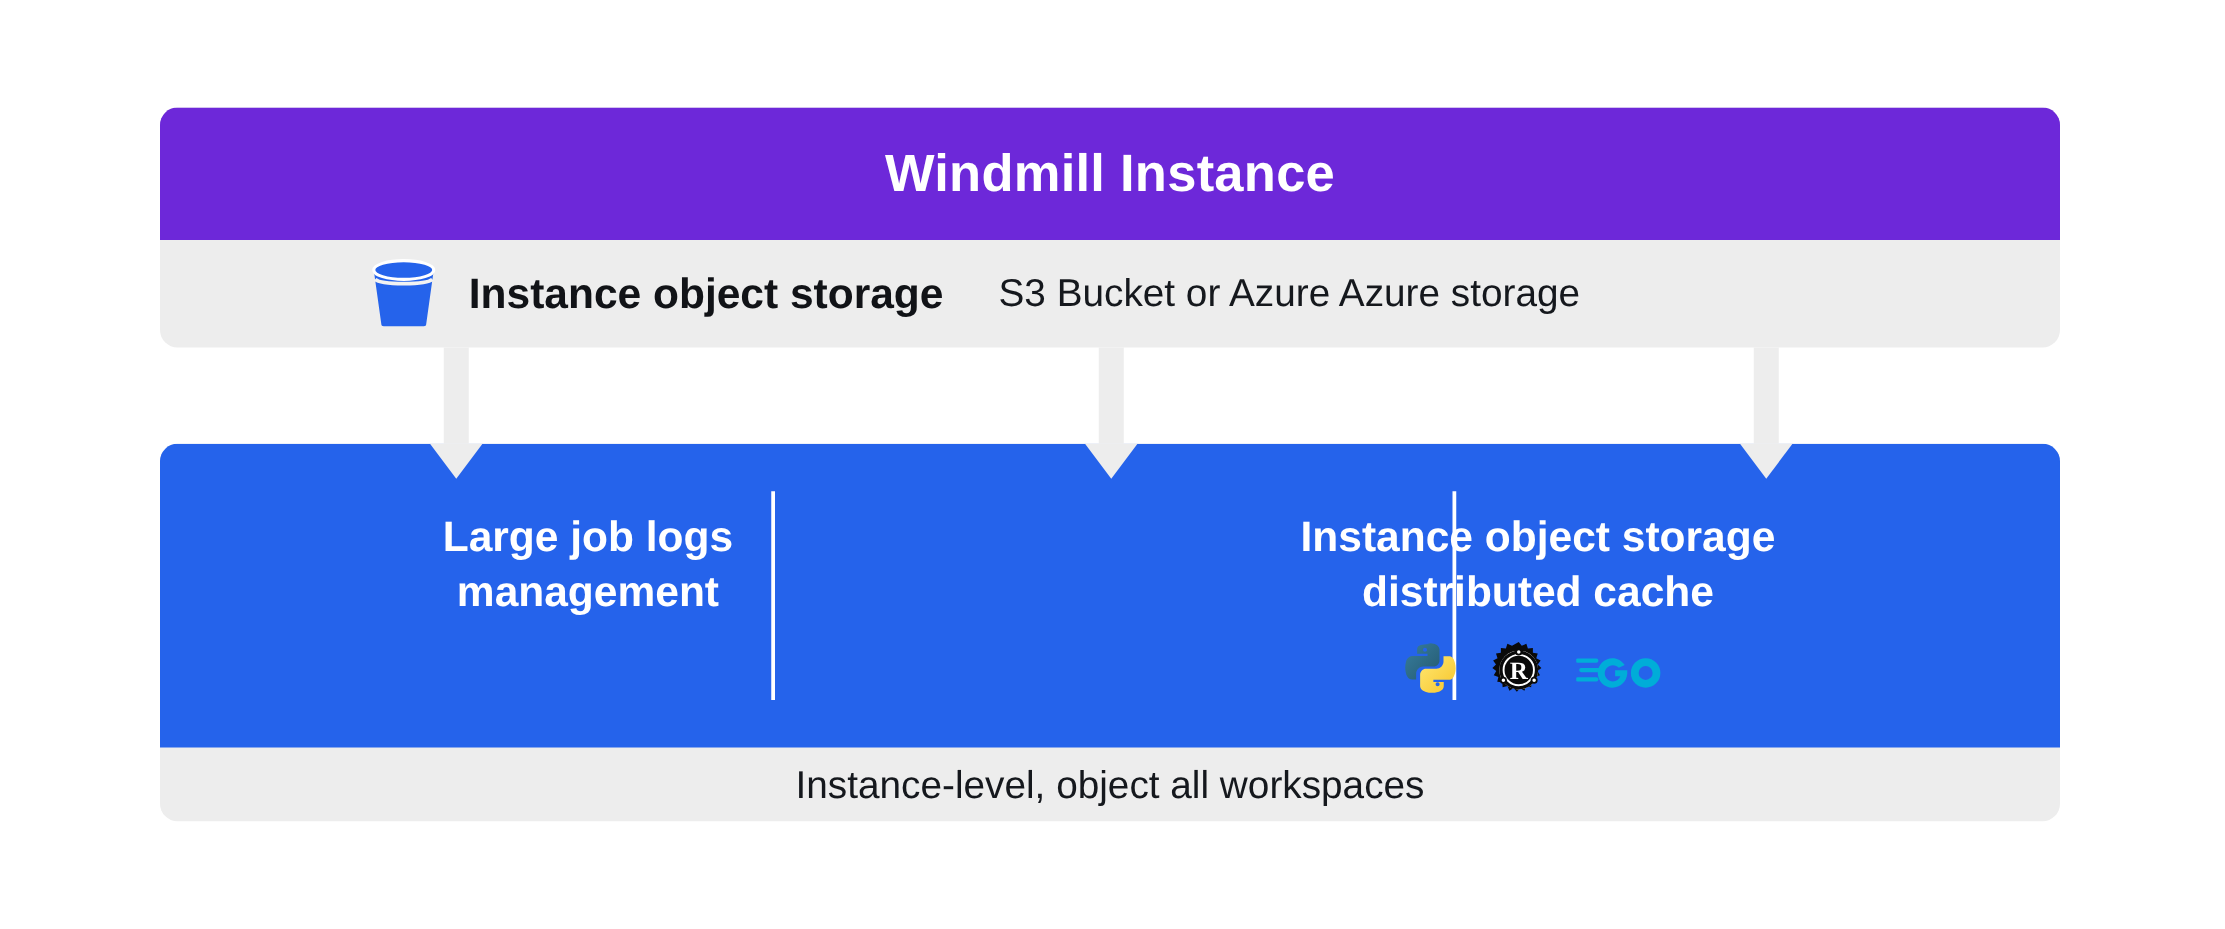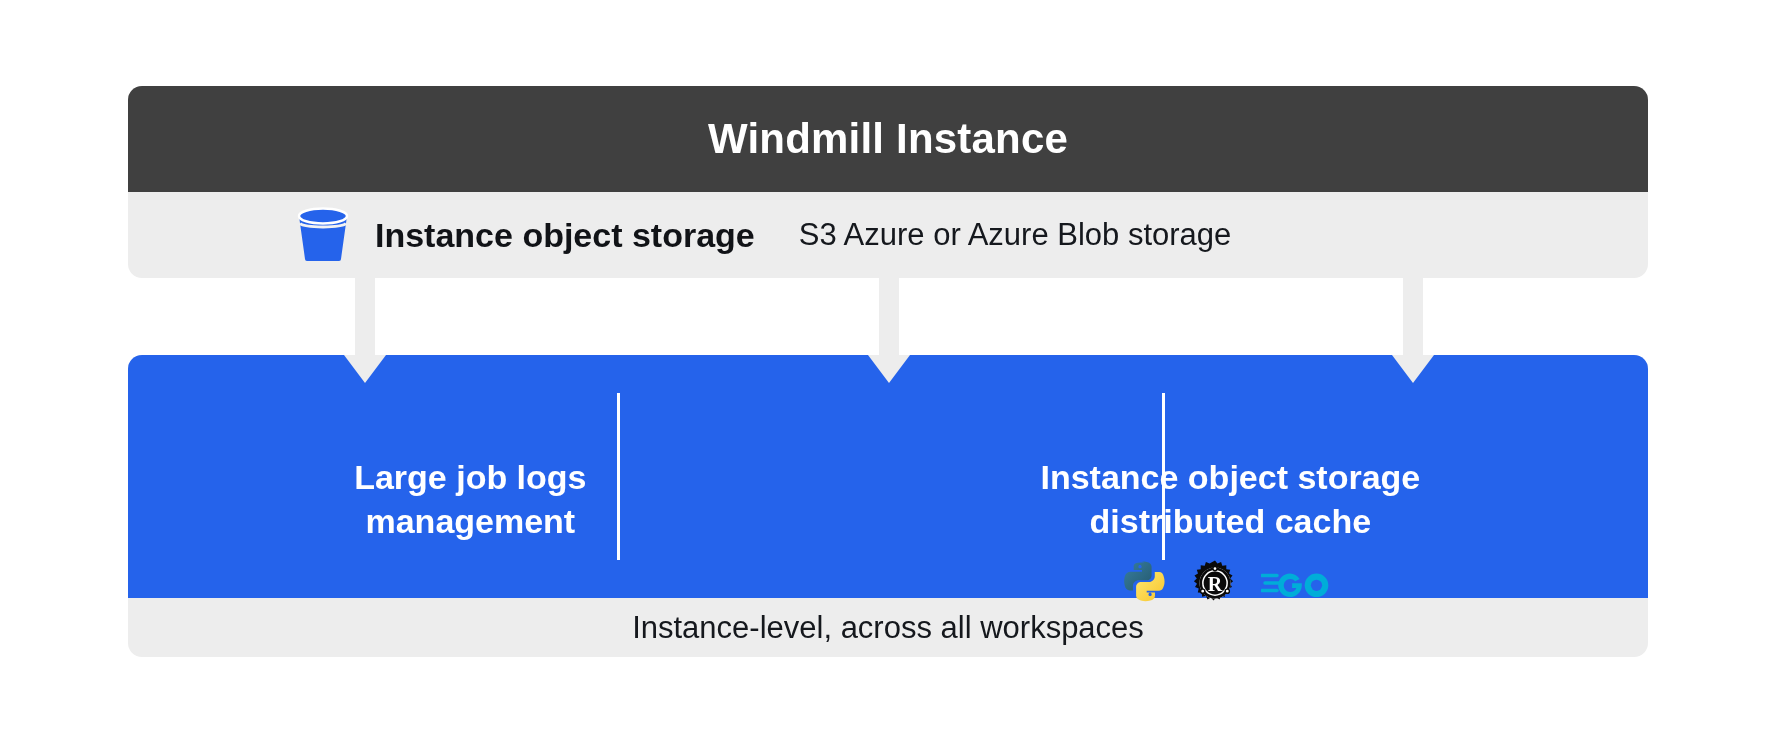--- a/index.html
+++ b/index.html
@@ -28,21 +28,21 @@
     left: 128px;
     top: 86px;
     width: 1520px;
     height: 192px;
     border-radius: 14px;
     overflow: hidden;
     background: #ededed;
   }
   .instance-header {
     height: 106px;
-    background: #404040;
+    background: #6d28d9;
     display: flex;
     align-items: center;
     justify-content: center;
   }
   .instance-header-title {
     color: #ffffff;
     font-size: 42px;
     font-weight: bold;
     letter-spacing: 0.2px;
   }
@@ -126,21 +126,20 @@
   }
   .feature-col.wide { flex: 1.22 1 0; }
   .feature-title {
     color: #ffffff;
     font-size: 34px;
     font-weight: bold;
     line-height: 1.28;
     text-align: center;
     white-space: pre-line;
     max-width: 96%;
-    margin-top: 47px;
   }
   .divider {
     position: absolute;
     top: 38px;
     bottom: 38px;
     width: 3px;
     background: #ffffff;
   }
   .divider.d1 { left: 32.15%; }
   .divider.d2 { left: 68.05%; }
@@ -177,21 +176,21 @@
     </div>
 
     <div class="storage-row">
       <svg class="bucket-icon" viewBox="0 0 56 58">
         <path d="M4 10 L10 53 a2 2 0 0 0 2 2 L44 55 a2 2 0 0 0 2 -2 L52 10 Z" fill="#2563eb"></path>
         <ellipse cx="28" cy="10" rx="24" ry="7.5" fill="#2563eb"></ellipse>
         <ellipse cx="28" cy="10" rx="24" ry="7.5" fill="none" stroke="#ffffff" stroke-width="2.5"></ellipse>
         <path d="M5.1 17.5 C10 22 46 22 50.9 17.5" fill="none" stroke="#f2f2f2" stroke-width="3"></path>
       </svg>
       <div class="storage-label">Instance object storage</div>
-      <div class="storage-sublabel">S3 Azure or Azure Blob storage</div>
+      <div class="storage-sublabel">S3 Bucket or Azure Azure storage</div>
     </div>
   </div>
 
   <div class="connector" style="left:344px; top:278px; height:105px;">
     <div class="stem" style="height:77px;"></div>
     <div class="head" style="top:77px;"></div>
   </div>
 
   <div class="connector" style="left:868px; top:278px; height:105px;">
     <div class="stem" style="height:77px;"></div>
@@ -260,17 +259,17 @@
             <circle cx="55.5" cy="23.3" r="5.6" fill="#2563eb"></circle>
           </svg>
 
         </div>
       </div>
 
 
     </div>
 
     <div class="footer-row">
-      <div class="footer-text">Instance-level, across all workspaces</div>
+      <div class="footer-text">Instance-level, object all workspaces</div>
     </div>
   </div>
 
 </div>
 
 </body></html>

